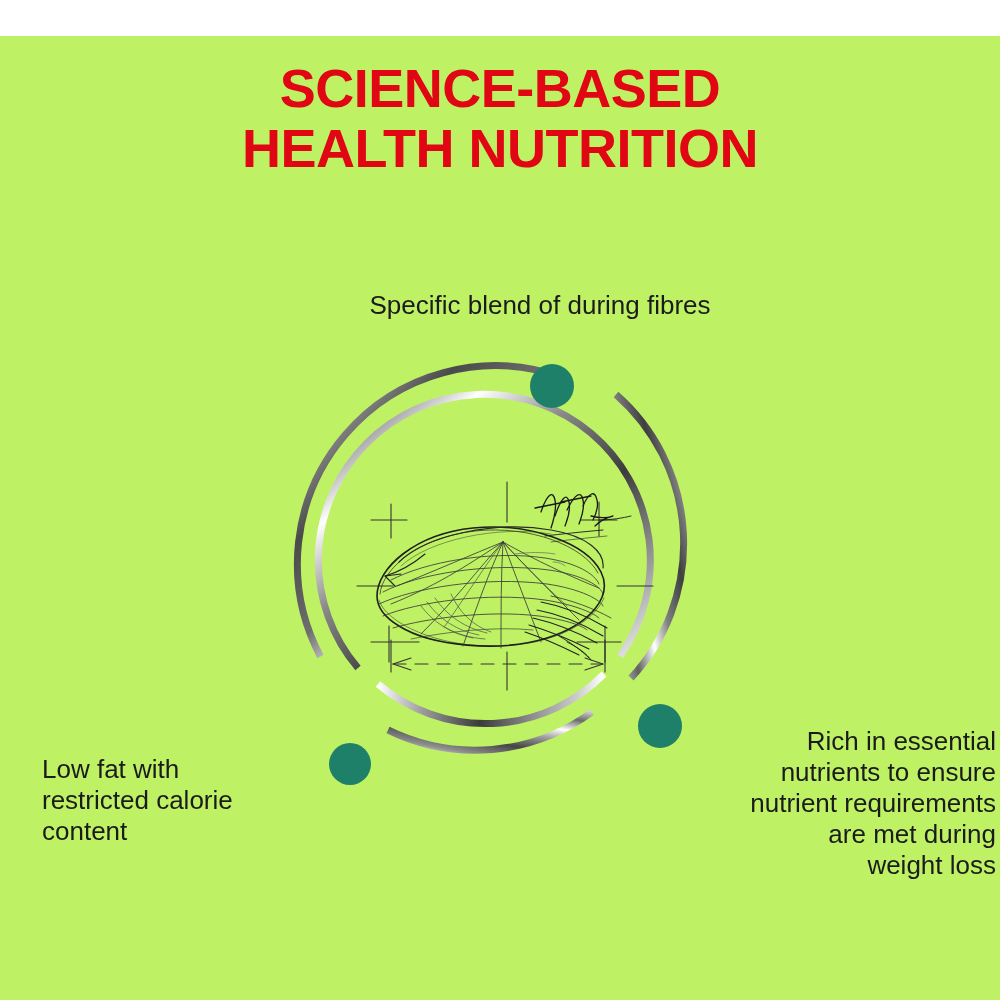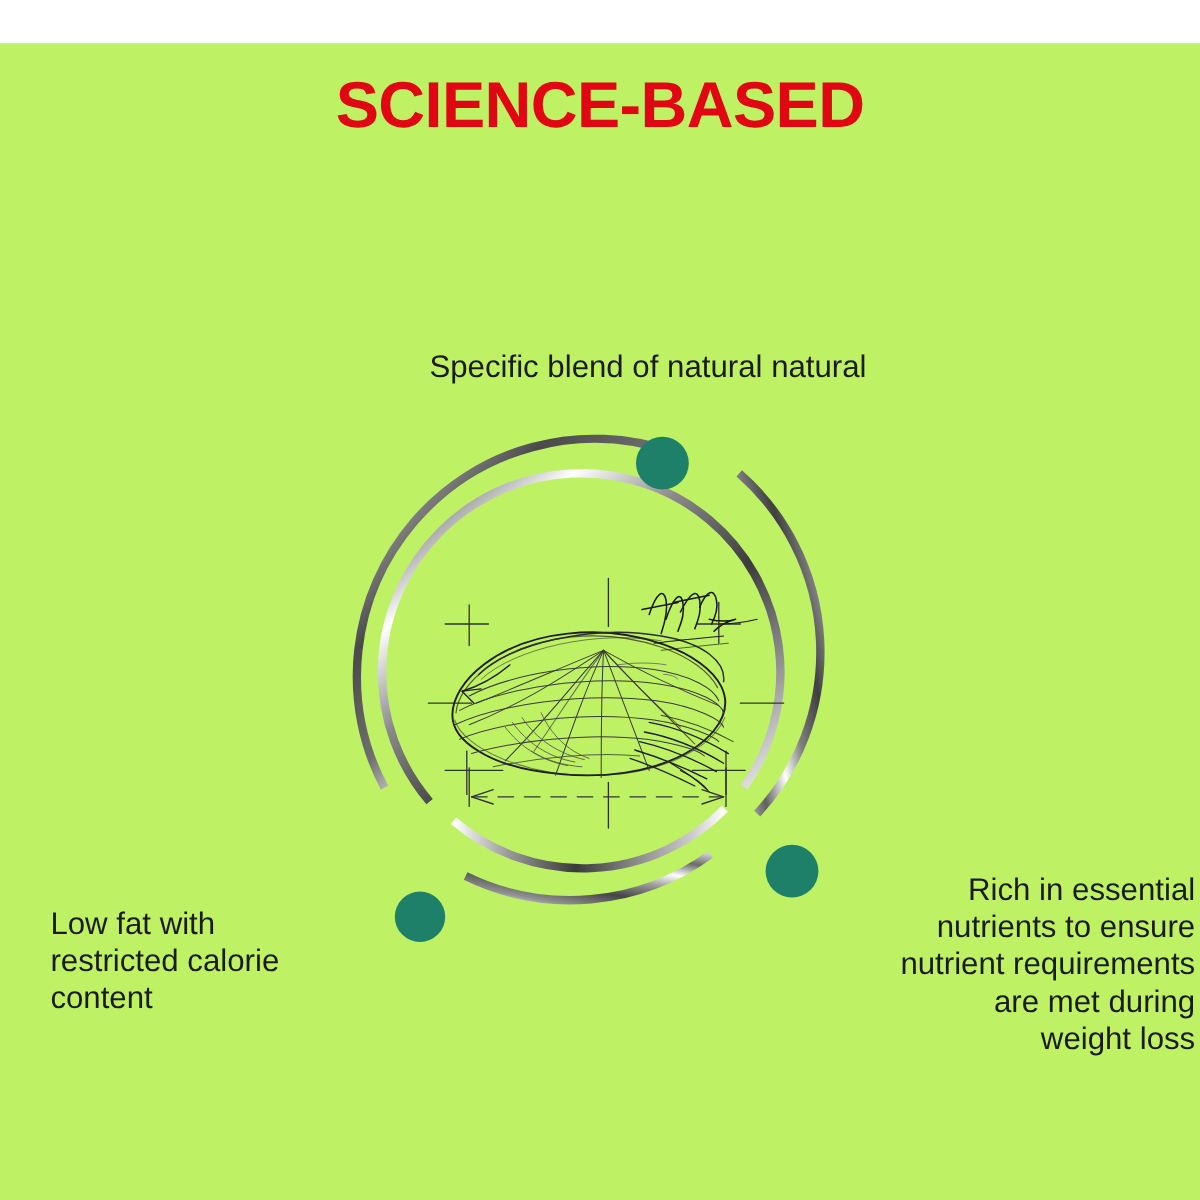--- a/index.html
+++ b/index.html
@@ -93,20 +93,21 @@
   }
   #sketch-svg { display: block; }
 </style>
 </head>
 <body>
 
 <div id="infographic">
 
   <div class="heading">
     <span class="line">SCIENCE-BASED</span>
+    <span class="line">HEALTH NUTRITION</span>
   </div>
 
   <div id="ring-stage">
     <svg id="ring-svg" width="440" height="440" viewBox="0 0 440 440" xmlns="http://www.w3.org/2000/svg">
       <defs>
 
         <linearGradient id="gradA" x1="0%" y1="0%" x2="100%" y2="100%">
           <stop offset="0%" stop-color="#ffffff"></stop>
           <stop offset="12%" stop-color="#a8a8a8"></stop>
           <stop offset="30%" stop-color="#4a4a4a"></stop>
@@ -311,21 +312,21 @@
         </g>
 
         <g stroke="#555" stroke-width="0.8" opacity="0.75">
           <path d="M 198 86 C 204 86, 208 88, 210 90"></path>
           <path d="M 160 78 C 174 76, 188 76, 200 78"></path>
         </g>
       </g>
     </svg>
   </div>
 
-  <div class="callout" id="callout-fibres">Specific blend of natural natural</div>
+  <div class="callout" id="callout-fibres">Specific blend of during fibres</div>
 
   <div class="callout" id="callout-lowfat">Low fat with
 restricted calorie
 content</div>
 
   <div class="callout" id="callout-nutrients">Rich in essential
 nutrients to ensure
 nutrient requirements
 are met during
 weight loss</div>

